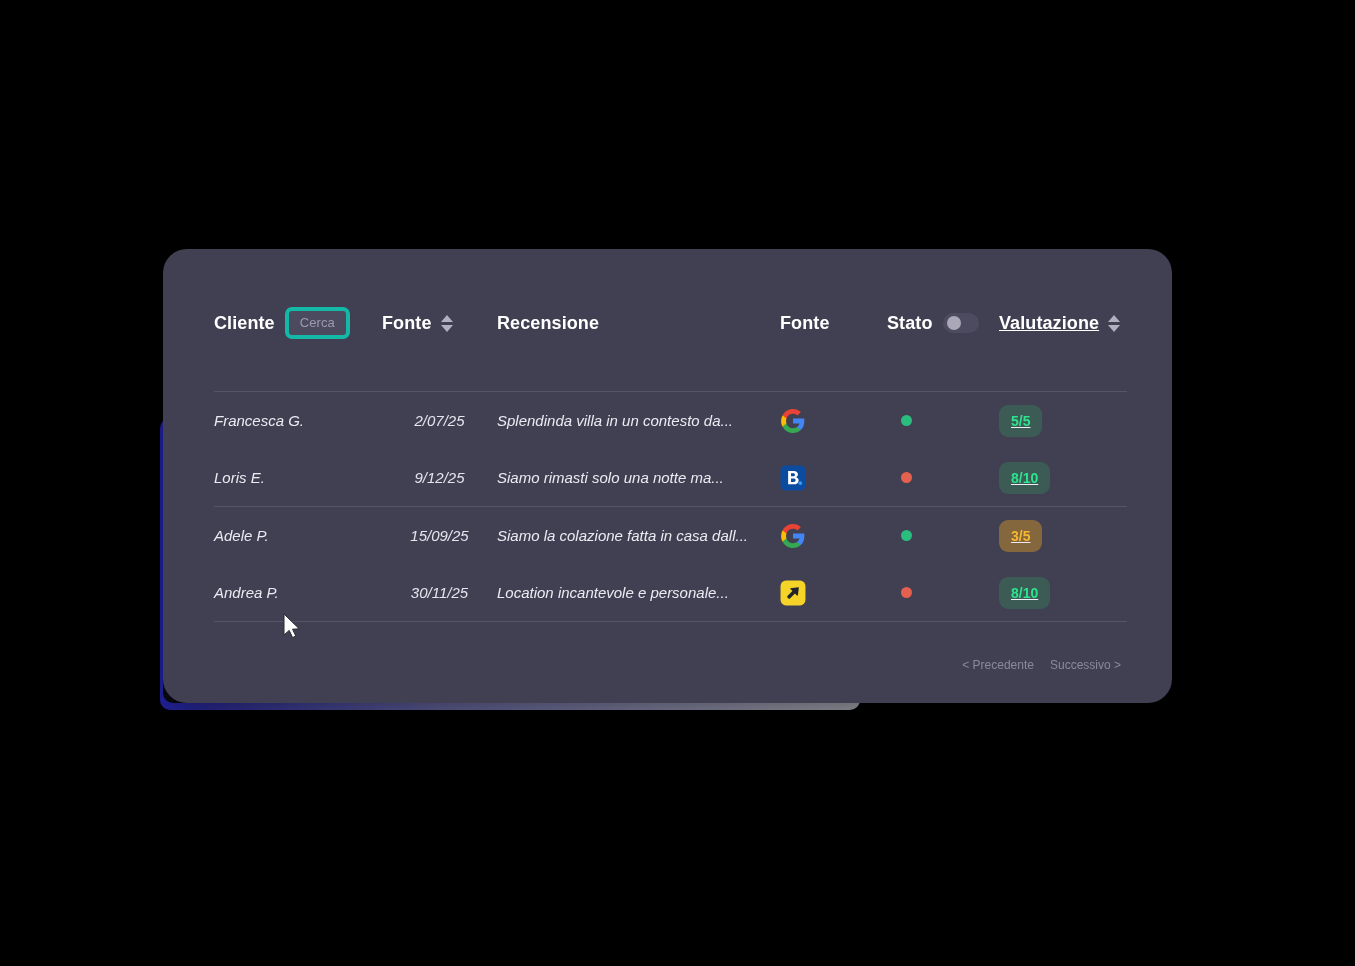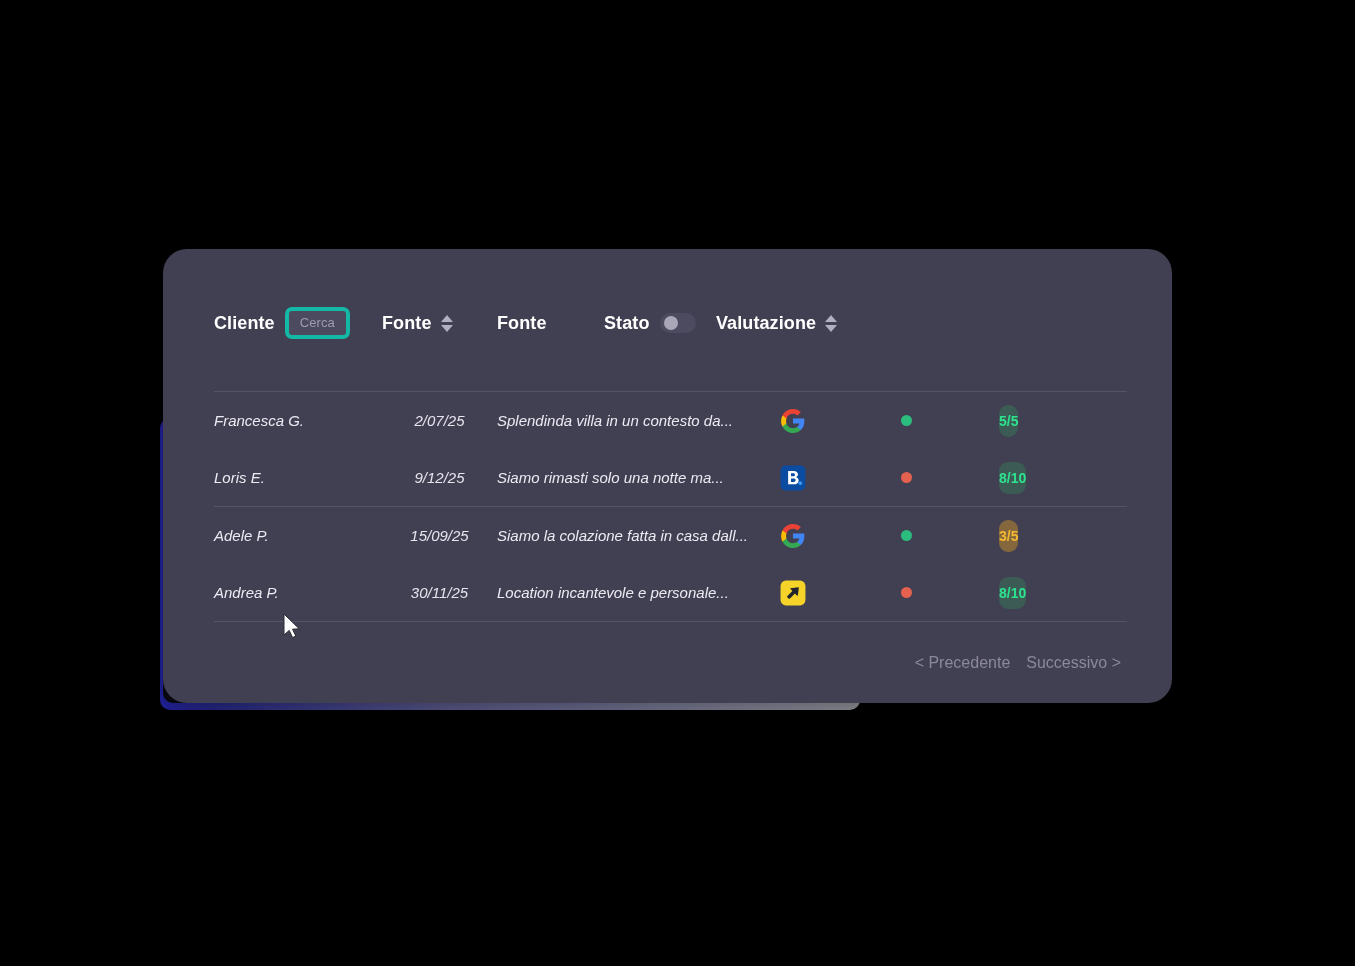--- a/index.html
+++ b/index.html
@@ -59,21 +59,21 @@
 
   .row {
     display: flex;
     align-items: center;
   }
   .c-cliente     { width: 168px; flex: 0 0 168px; }
   .c-data        { width: 115px; flex: 0 0 115px; }
   .c-recensione  { width: 283px; flex: 0 0 283px; }
   .c-fonte       { width: 107px; flex: 0 0 107px; }
   .c-stato       { width: 112px; flex: 0 0 112px; }
-  .c-valutazione { width: 128px; flex: 0 0 128px; }
+  .c-valutazione { width: 128px; flex: 0 0 128px; text-decoration: underline; }
 
   
   #thead {
     height: 136px;
     padding-top: 6px;
   }
   #thead .hcell {
     display: flex;
     align-items: center;
     font-size: 18px;
@@ -152,37 +152,37 @@
     border-radius: 50%;
     margin-left: 14px;
   }
   .dot.on  { background: #2bbd7e; }
   .dot.off { background: #e4604f; }
 
   
   .badge {
     width: 86px;
     text-align: center;
-    padding: 8px 0;
+    padding: 8px 12px;
     border-radius: 9px;
     font-size: 14px;
     font-weight: bold;
     line-height: 1;
   }
   .badge.green { background: #3b5b54; color: #2ee38f; }
   .badge.amber { background: #84673d; color: #f5b731; text-align: right; }
 
   
   #pager {
     position: absolute;
     right: 51px;
     bottom: 31px;
     display: flex;
     gap: 16px;
-    font-size: 16px;
+    font-size: 12px;
     color: #8b8999;
   }
 
   
   #cursor {
     position: absolute;
     left: 283px;
     top: 613px;
     width: 20px;
     height: 28px;
@@ -207,20 +207,23 @@
       </div>
 
       <div class="hcell c-data">
         <span>Fonte</span>
         <span class="sorter">
           <i class="up"></i>
             <i class="down"></i>
         </span>
       </div>
 
+      <div class="hcell c-recensione">
+        <span>Recensione</span>
+      </div>
 
       <div class="hcell c-fonte">
         <span>Fonte</span>
       </div>
 
       <div class="hcell c-stato">
         <span>Stato</span>
         <span class="toggle">
           <span class="knob"></span>
         </span>

